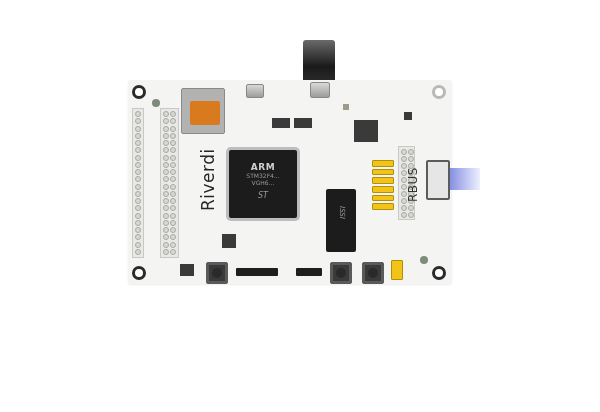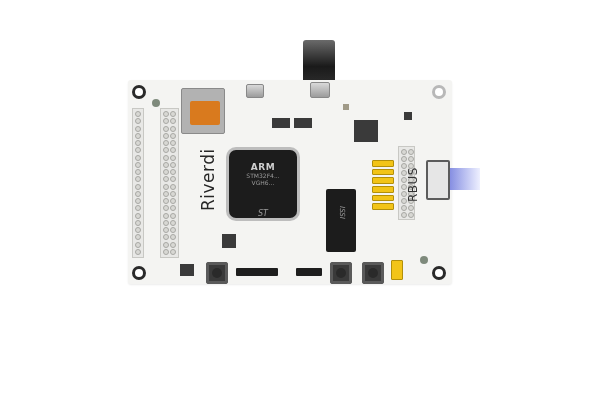--- a/index.html
+++ b/index.html
@@ -18,21 +18,21 @@
       border: 3px solid #2a2a2a; background: #ffffff; box-sizing: border-box;
     }
     .hole.light { border-color: #b8b8b8; }
     .via { width: 8px; height: 8px; border-radius: 50%; background: #7e8a7c; }
     .header {
       background: #e8e8e6; border: 1px solid #c8c8c4; box-sizing: border-box;
       display: grid; gap: 1px; padding: 2px;
     }
     .pin { width: 6px; height: 6px; border-radius: 50%; background: #d8d8d4; border: 1px solid #a8a8a4; box-sizing: border-box; }
     .chip { background: #1c1c1c; border-radius: 2px; }
-    .chip.main { box-shadow: 0 0 0 3px #bdbdbd; border-radius: 7px; }
+    .chip.main { box-shadow: 0 0 0 3px #bdbdbd; }
     .chip-label { color: #9a9a9a; font-size: 6px; text-align: center; line-height: 7px; }
     .chip-arm { color: #cfcfcf; font-size: 9px; font-weight: bold; text-align: center; letter-spacing: 0.5px; }
     .usb {
       background: linear-gradient(#d9d9d9, #9c9c9c); border-radius: 2px; border: 1px solid #888;
     }
     .cable {
       left: 303px; top: 40px; width: 32px; height: 44px;
       background: linear-gradient(#6a6a6a, #1a1a1a 60%, #2c2c2c);
       border-radius: 3px 3px 0 0;
     }
@@ -151,21 +151,21 @@
 <div class="abs smd" style="left:272px;top:118px;width:18px;height:10px;"></div>
 <div class="abs smd" style="left:294px;top:118px;width:18px;height:10px;"></div>
 <div class="abs smd" style="left:354px;top:120px;width:24px;height:22px;"></div>
 <div class="abs smd light" style="left:343px;top:104px;width:6px;height:6px;"></div>
 <div class="abs smd" style="left:404px;top:112px;width:8px;height:8px;"></div>
 
 <div class="abs chip main" style="left:229px;top:150px;width:68px;height:68px;">
   <div class="chip-arm" style="margin-top:12px;">ARM</div>
   <div class="chip-label">STM32F4...</div>
   <div class="chip-label">VGH6...</div>
-  <div class="chip-label" style="font-size:8px;font-style:italic;margin-top:24px;">ST</div>
+  <div class="chip-label" style="font-size:8px;font-style:italic;margin-top:6px;">ST</div>
 </div>
 
 <div class="abs logo-text">Riverdi</div>
 
 <div class="abs chip" style="left:326px;top:189px;width:30px;height:63px;">
   <div class="chip-label" style="margin-top:20px;font-size:7px;font-style:italic;transform:rotate(90deg);">ISSI</div>
 </div>
 
 <div class="abs smd" style="left:222px;top:234px;width:14px;height:14px;"></div>
 <div class="abs smd" style="left:180px;top:264px;width:14px;height:12px;"></div>

